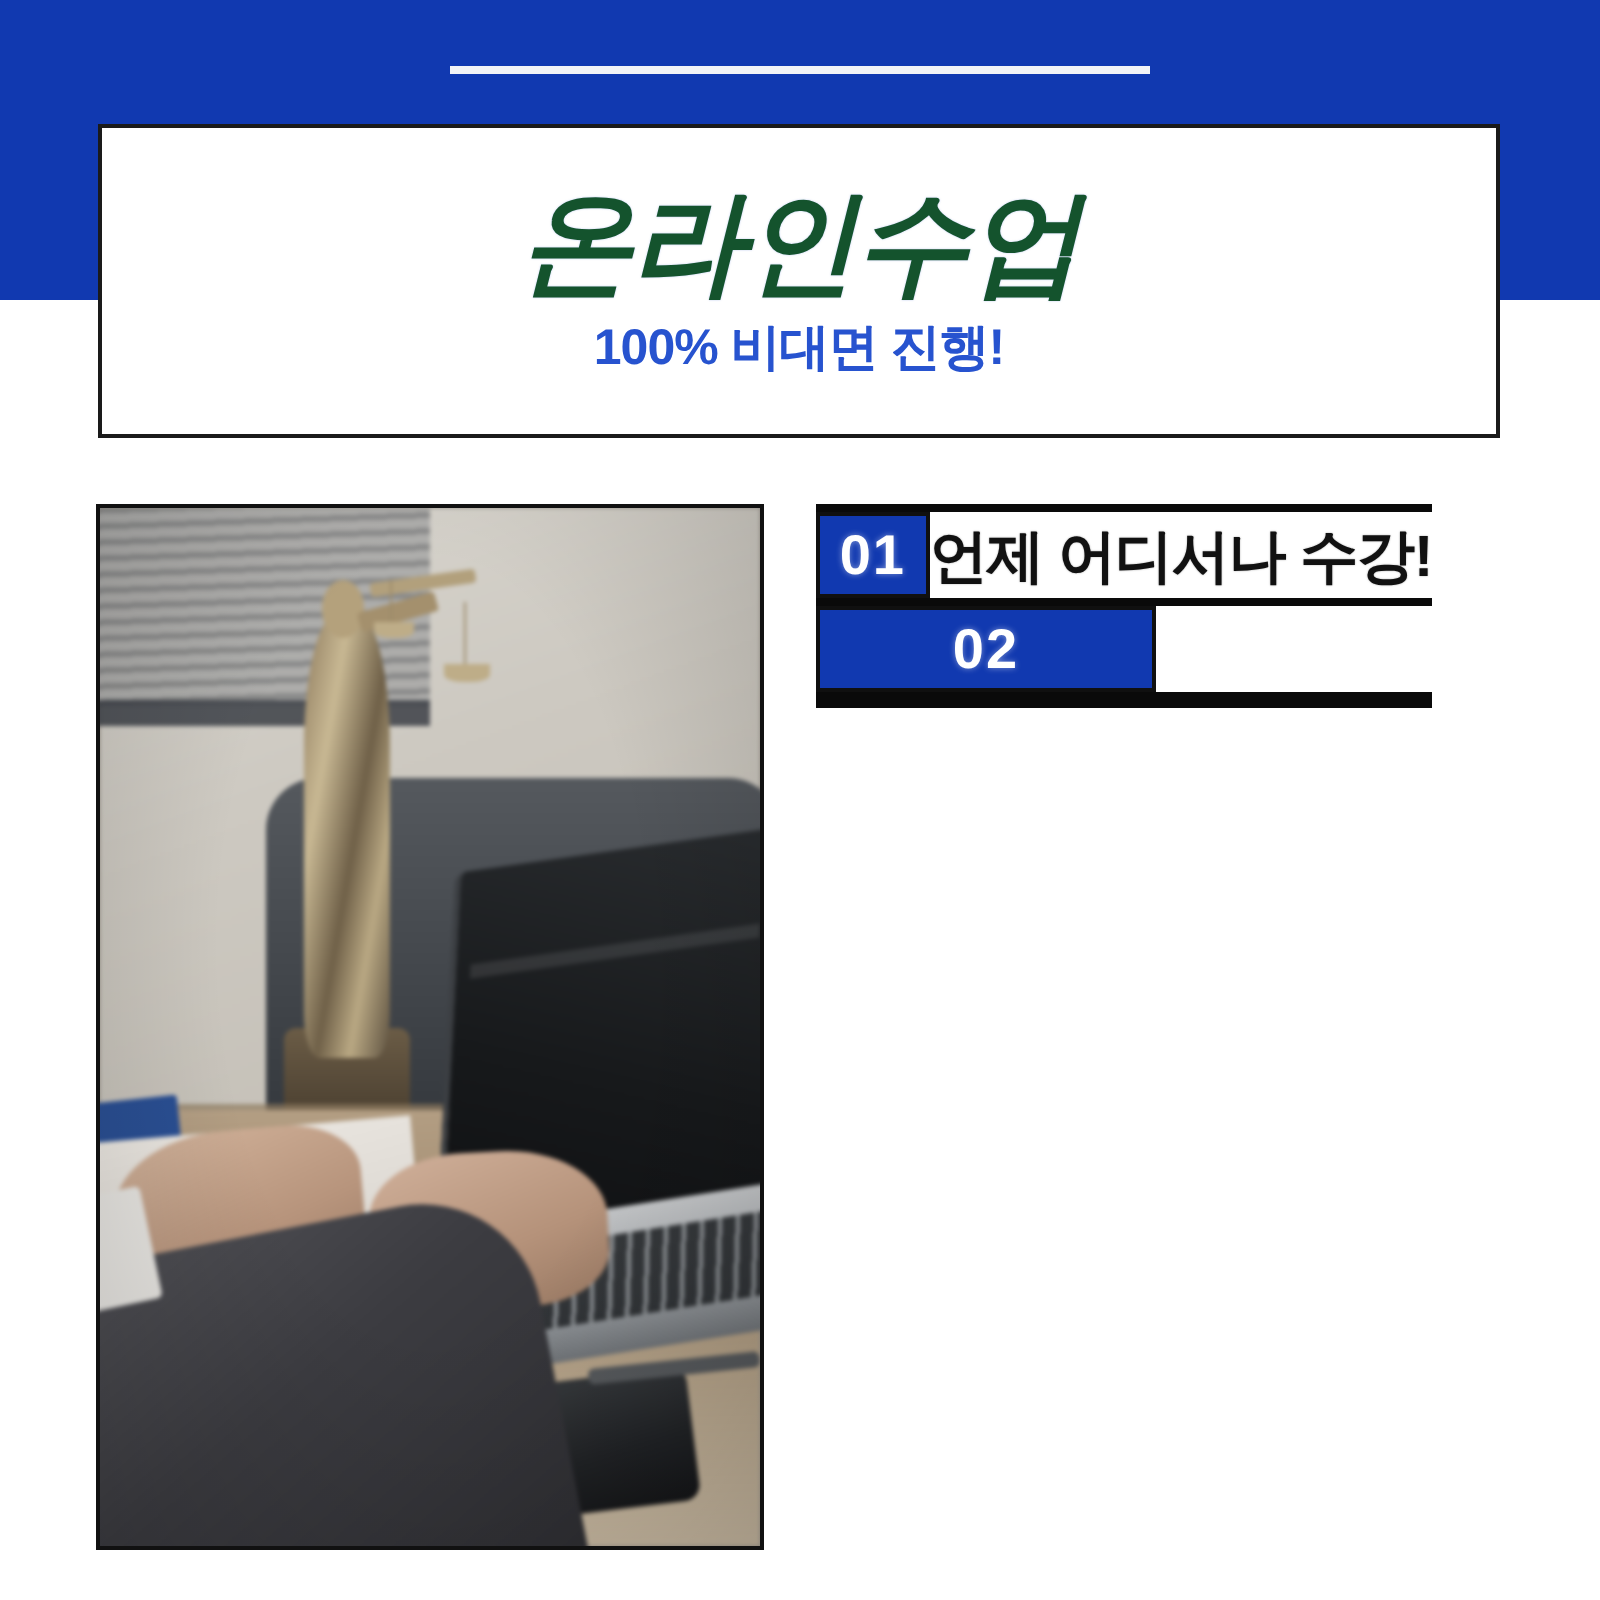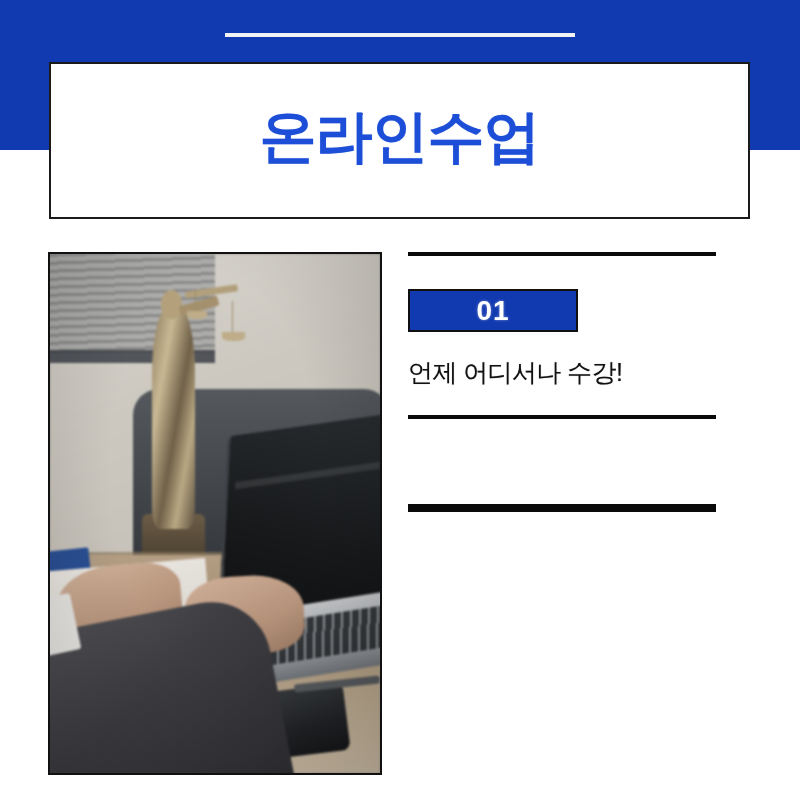--- a/index.html
+++ b/index.html
@@ -40,28 +40,29 @@
     height: 157px;
     background: #ffffff;
     border: 2px solid #1a1a1a;
     box-sizing: border-box;
     display: flex;
     flex-direction: column;
     align-items: center;
     justify-content: center;
   }
   .title-main {
-    color: #1d4ed8;
+    color: #14532d;
     font-size: 57px;
     font-weight: 800;
     letter-spacing: -1px;
     line-height: 1.05;
     margin-bottom: 8px;
     text-shadow: 0 0 1px rgba(120,150,220,0.55);
     white-space: nowrap;
+    font-style: italic;
   }
   .title-sub {
     color: #2753cf;
     font-size: 25px;
     font-weight: 800;
     letter-spacing: -0.5px;
     line-height: 1.1;
     white-space: nowrap;
   }
 
@@ -299,59 +300,60 @@
     width: 308px;
   }
   .divider {
     width: 308px;
     height: 4px;
     background: #0a0a0a;
   }
   .feature {
     width: 308px;
     display: flex;
-    flex-direction: column;
-    align-items: flex-start;
+    flex-direction: row;
+    align-items: flex-end;
   }
   .feature-badge {
     width: 170px;
     height: 43px;
     background: #1139b0;
     border: 2px solid #101010;
     box-sizing: border-box;
     display: flex;
     align-items: center;
     justify-content: center;
     color: #ffffff;
     font-size: 28px;
     font-weight: 700;
     letter-spacing: 1px;
     text-shadow: 0 0 3px rgba(255,255,255,0.45);
   }
   .feature-text {
     color: #111111;
-    font-size: 25px;
-    font-weight: 400;
+    font-size: 29px;
+    font-weight: 700;
     letter-spacing: -0.6px;
     white-space: nowrap;
     text-shadow: 0 0 1px rgba(0,0,0,0.35);
   }
   .gap-top    { height: 33px; }
   .gap-mid    { height: 24px; }
   .gap-bottom { height: 26px; }
   .gap-b2     { height: 28px; }
 </style>
 </head>
 <body>
 
 <div class="header-band"></div>
 <div class="header-rule"></div>
 
 <div class="title-card">
   <div class="title-main">온라인수업</div>
+  <div class="title-sub">100% 비대면 진행!</div>
 </div>
 
 <div class="photo-frame">
   <div class="photo-canvas">
     <div class="ph-wall"></div>
     <div class="ph-blinds"></div>
     <div class="ph-blinds-edge"></div>
     <div class="ph-chair"></div>
     <div class="ph-statue-base"></div>
     <div class="ph-statue-body"></div>
@@ -389,20 +391,21 @@
     <div class="gap-top"></div>
     <div class="feature-badge">01</div>
     <div class="gap-mid"></div>
     <div class="feature-text">언제 어디서나 수강!</div>
     <div class="gap-bottom"></div>
   </div>
 
   <div class="divider"></div>
   <div class="feature">
     <div class="gap-top"></div>
+    <div class="feature-badge">02</div>
     <div class="gap-mid"></div>
     <div class="gap-b2"></div>
   </div>
 
   <div class="divider"></div>
 
   <div class="divider"></div>
 </div>
 
 </body></html>

